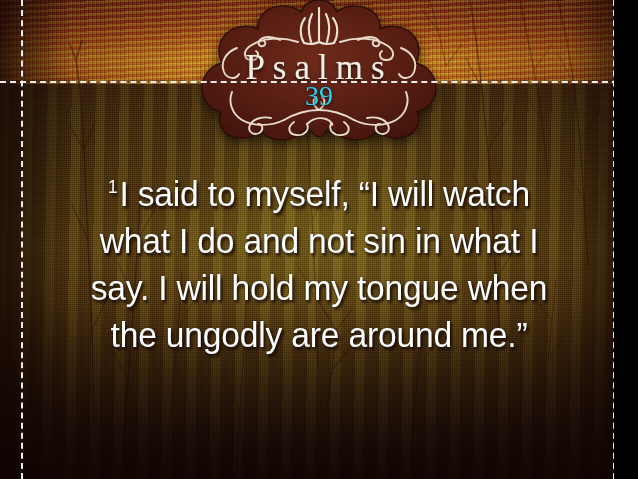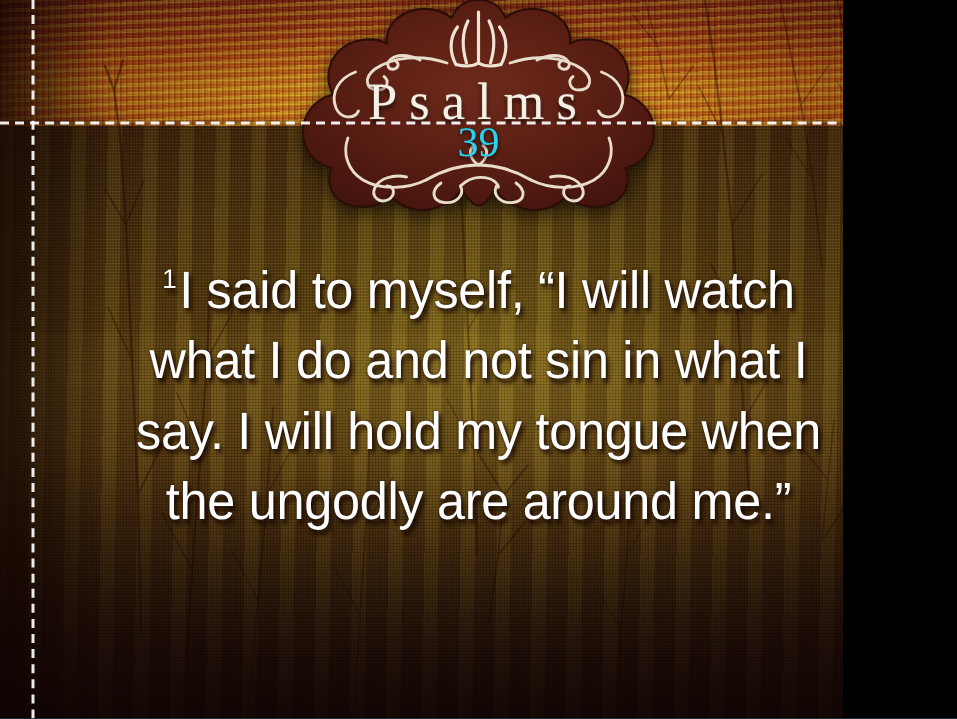--- a/index.html
+++ b/index.html
@@ -1,20 +1,20 @@
 <!DOCTYPE html>
 <html><head>
 <meta charset="utf-8">
 <style>
   html,body{margin:0;padding:0;background:#000;}
   *{box-sizing:border-box;}
 
   #slide{
     position:relative;
-    width:562px;height:479px;
+    width:614px;height:479px;
     overflow:hidden;
     font-family:"Liberation Sans", sans-serif;
     background:#0369a1;
   }
 
   
   .bg-base{
     position:absolute;inset:0;
     background:
       linear-gradient(180deg,

